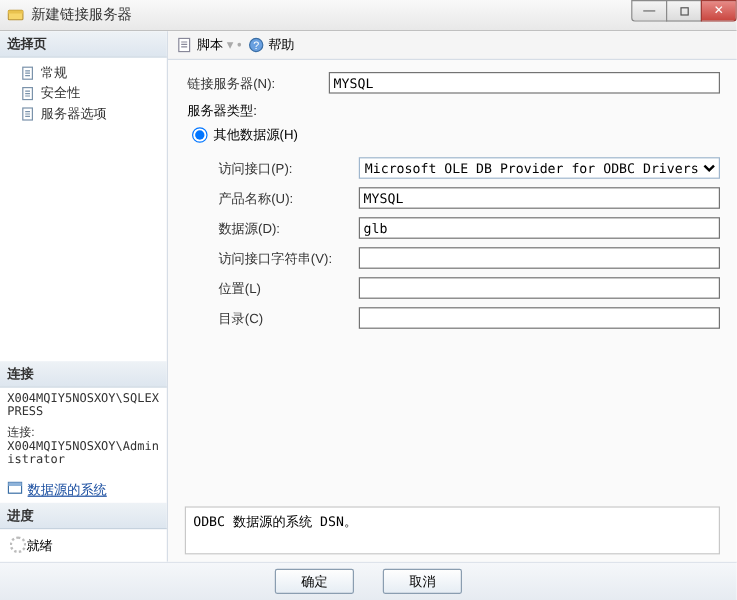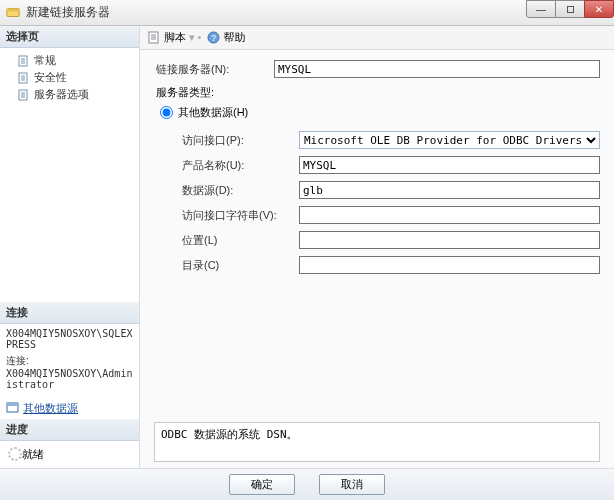--- a/index.html
+++ b/index.html
@@ -118,21 +118,21 @@
     <div class="conn-block">
       <div class="val">X004MQIY5NOSXOY\SQLEXPRESS</div>
       <div class="lbl">连接:</div>
       <div class="val">X004MQIY5NOSXOY\Administrator</div>
     </div>
     <div class="link">
       <span><svg width="13" height="13" viewBox="0 0 13 13">
             <rect x="1" y="2" width="11" height="9" fill="#fff" stroke="#3a6ea5"></rect>
             <rect x="1" y="2" width="11" height="3" fill="#8fb3d9"></rect>
           </svg></span>
-      <span>其他数据源</span>
+      <span>数据源的系统</span>
     </div>
     <div class="sect-head">进度</div>
     <div class="progress">
       <span class="spinner"></span>
       <span>就绪</span>
     </div>
   </div>
 
   <div class="right">
     <div class="toolbar">

